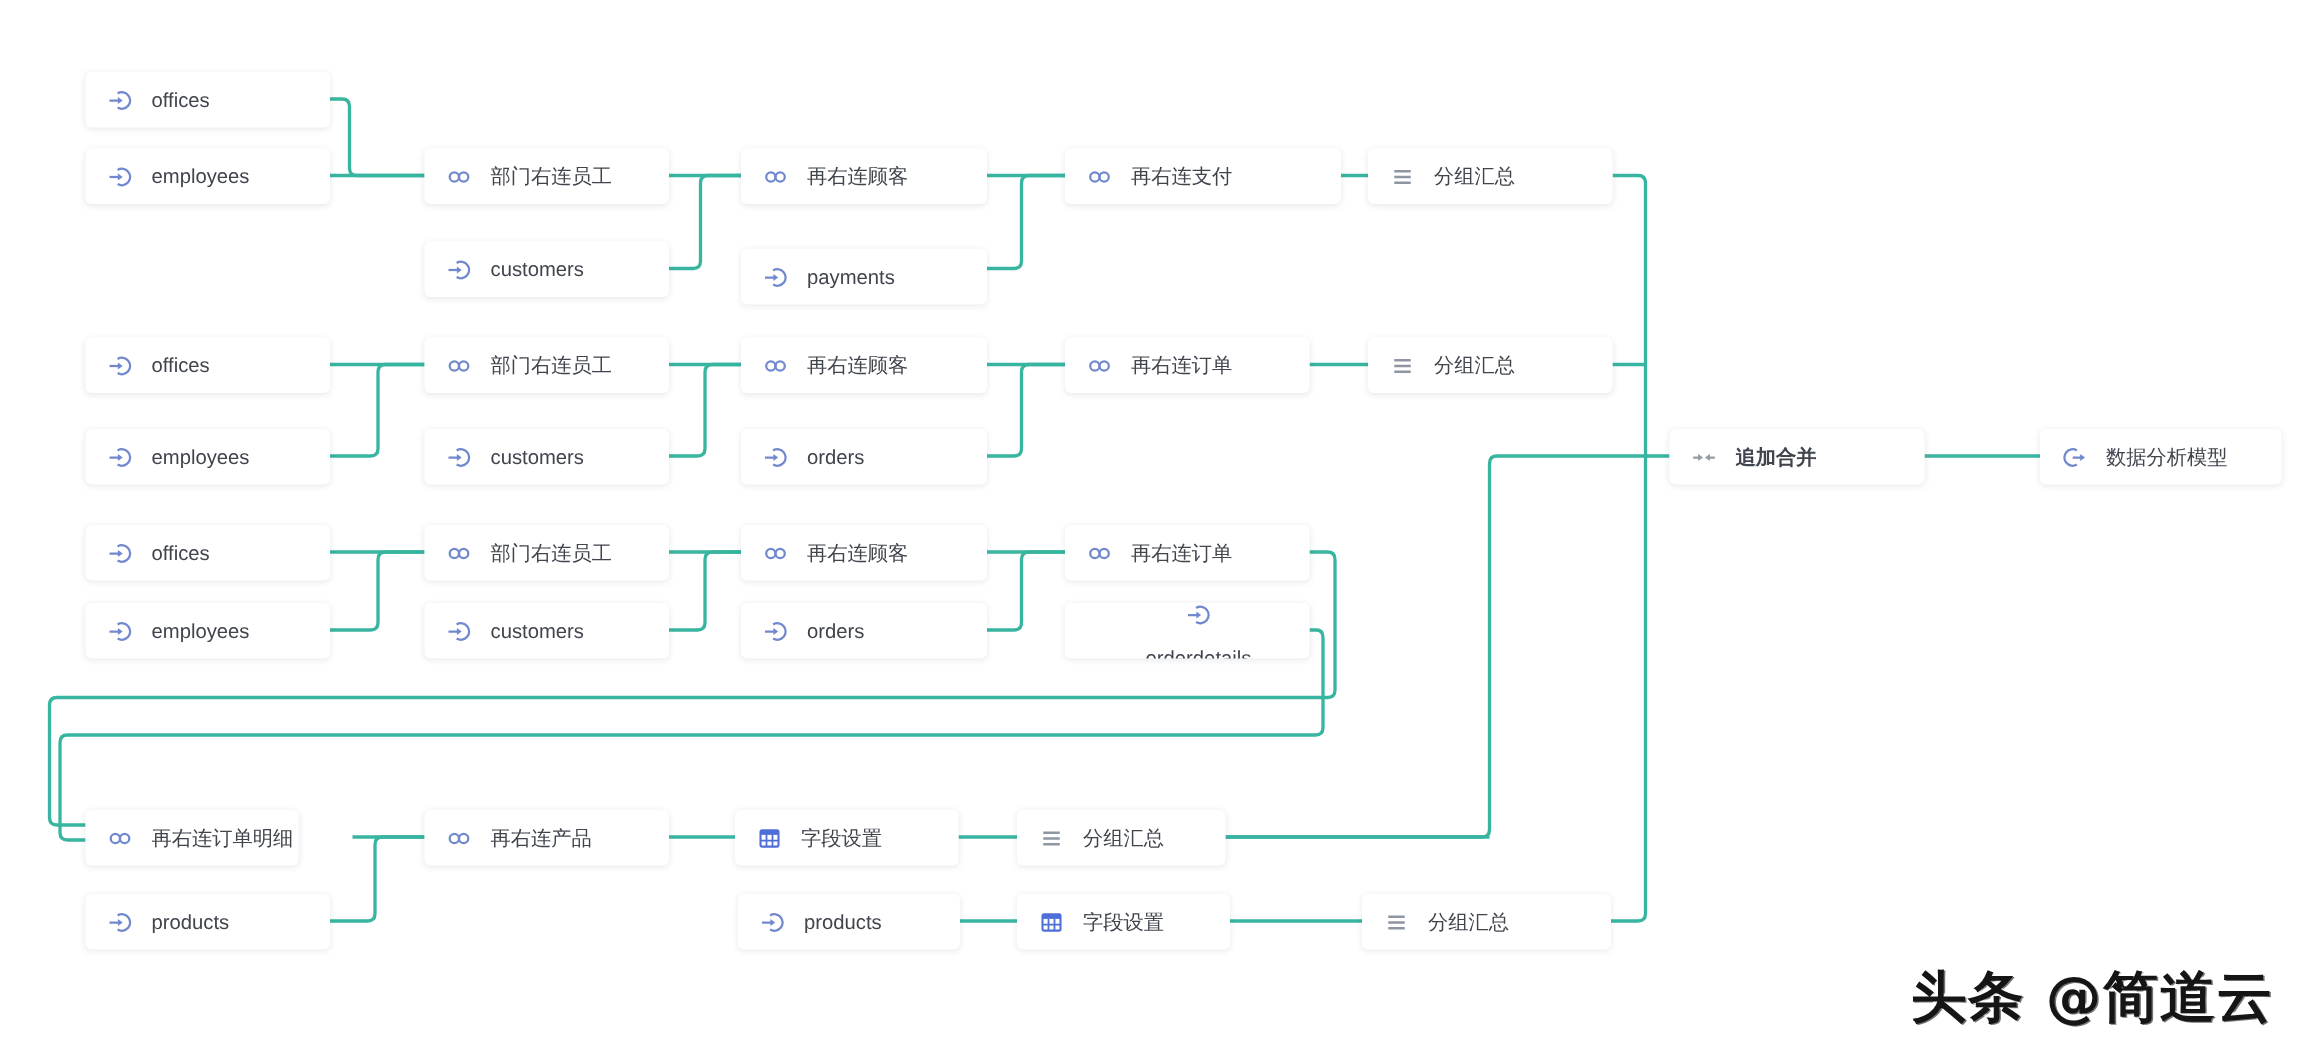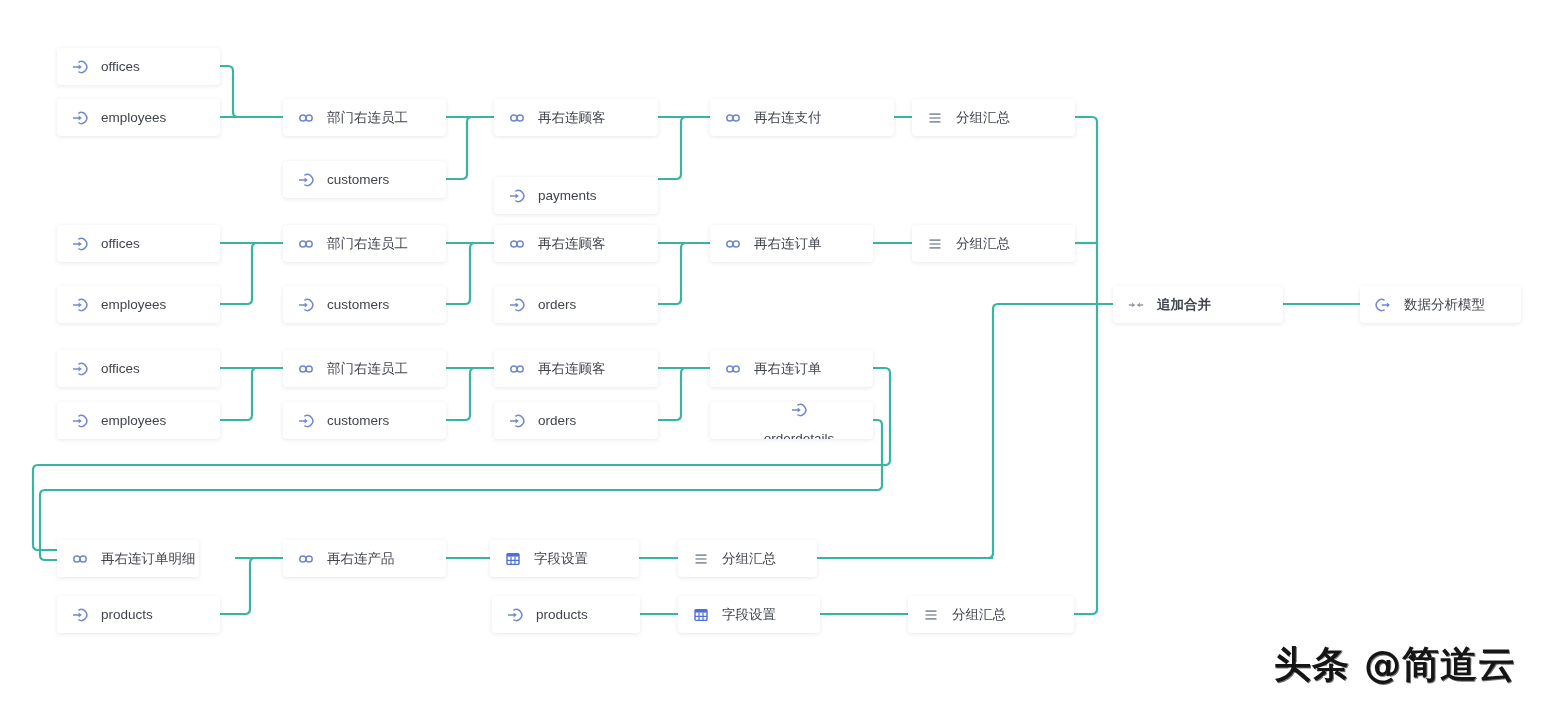--- a/index.html
+++ b/index.html
@@ -121,21 +121,21 @@
       </div>
       <div class="node" style="left: 494px; top: 99px; width: 164px;">
         <span class="icon">
           <svg viewBox="0 0 16 16" fill="none">
             <circle cx="4.9" cy="8" r="3.1" stroke="#7188cf" stroke-width="1.5"></circle>
             <circle cx="11.1" cy="8" r="3.1" stroke="#7188cf" stroke-width="1.5"></circle>
           </svg>
         </span>
         <span class="label">再右连顾客</span>
       </div>
-      <div class="node" style="left: 494px; top: 177px; width: 164px;">
+      <div class="node" style="left: 494px; top: 166px; width: 164px;">
         <span class="icon">
           <svg viewBox="0 0 16 16" fill="none">
             <path d="M6.4 3.3 A5.5 5.5 0 1 1 6.4 12.7" stroke="#7188cf" stroke-width="1.5"></path>
             <path d="M1 8 H8.2" stroke="#7188cf" stroke-width="1.5"></path>
             <path d="M6.6 5.6 L9.8 8 L6.6 10.4 Z" fill="#7188cf"></path>
           </svg>
         </span>
         <span class="label">payments</span>
       </div>
       <div class="node" style="left: 710px; top: 99px; width: 184px;">

